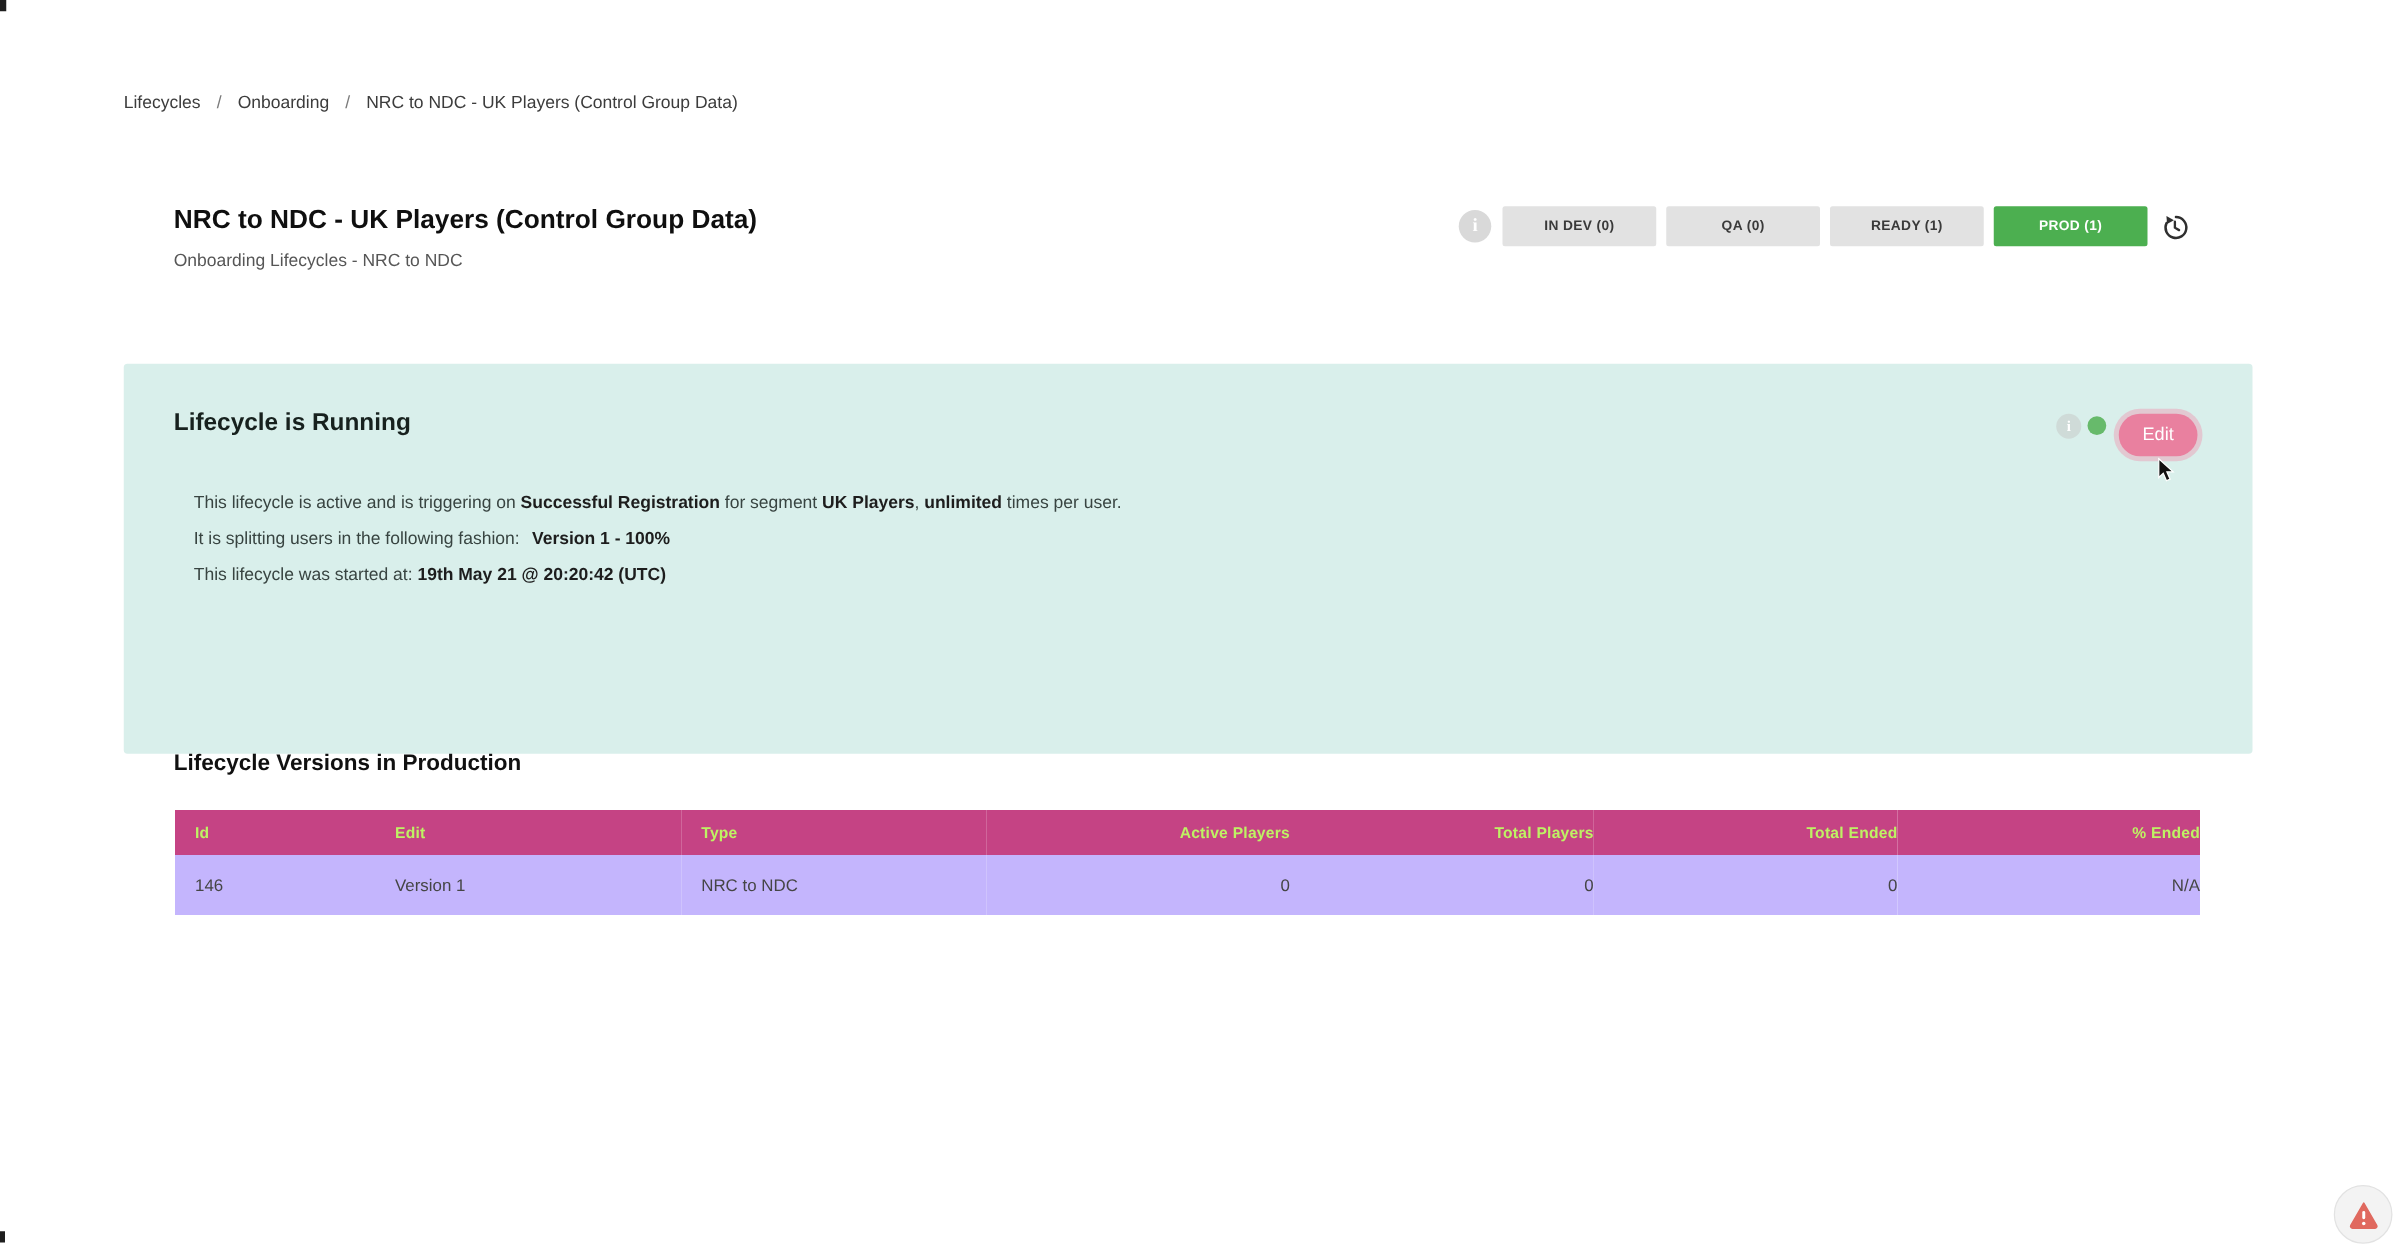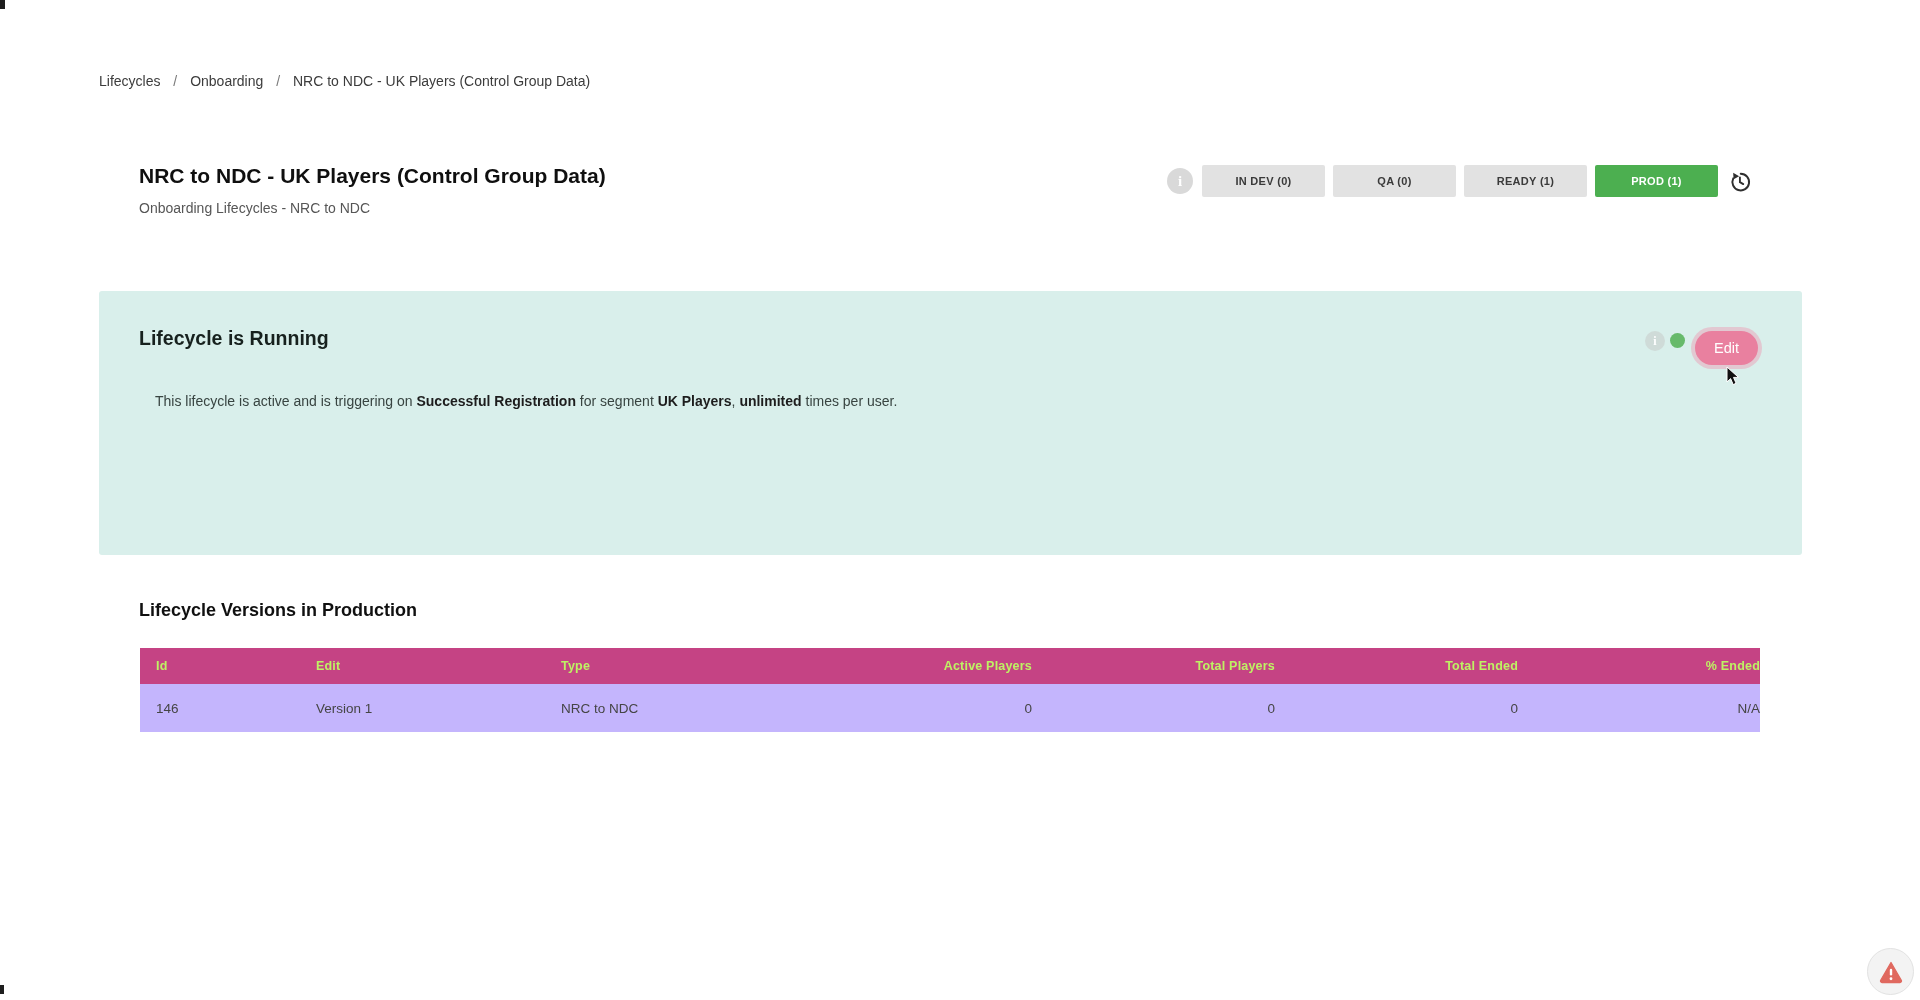--- a/index.html
+++ b/index.html
@@ -38,21 +38,21 @@
     font-family:"Liberation Sans", sans-serif;
     font-size:11px; font-weight:bold; letter-spacing:.3px;
     display:flex; align-items:center; justify-content:center; cursor:pointer;
   }
   .tab.active { background:#4caf50; color:#ffffff; }
 
   .history-btn { position:absolute; left:1727px; top:169px; width:25px; height:25px; cursor:pointer; background:none; border:none; }
 
   
   .status-panel {
-    position:absolute; left:99px; top:291px; width:1703px; height:264px;
+    position:absolute; left:99px; top:291px; width:1703px; height:312px;
     background:#d9efeb; border-radius:3px;
   }
   .panel-heading { position:absolute; left:40px; top:36px; font-size:19.5px; font-weight:bold; color:#17211e; }
   .panel-lines { position:absolute; left:40px; top:100px; font-size:14px; line-height:20px; color:#384441; }
   .panel-lines p { margin:0 0 9px 16px; }
   .panel-lines b { color:#1d1d1d; }
   .gap-b { margin-left:6px; }
 
   .panel-info { position:absolute; left:1546px; top:40px; width:20px; height:20px; font-size:12px; background:#cfdbd8; }
   .green-dot { position:absolute; left:1571px; top:42px; width:15px; height:15px; border-radius:50%; background:#67ba6b; }
@@ -115,20 +115,22 @@
     <path d="M6.6 3.6 L5.6 9.6 L11.4 8.2 Z" fill="#2f2f2f" transform="rotate(-14 6.5 6.5)"></path>
     <path d="M12.4 8 v4.6 l3.2 1.9" fill="none" stroke="#2f2f2f" stroke-width="1.8" stroke-linecap="round"></path>
   </svg>
 </button>
 
 <section class="status-panel">
   <h2 class="panel-heading">Lifecycle is Running</h2>
 
   <div class="panel-lines">
     <p><span>This lifecycle is active and is triggering on </span><b>Successful Registration</b><span> for segment </span><b>UK Players</b><span>, </span><b>unlimited</b><span> times per user.</span></p>
+    <p><span>It is splitting users in the following fashion: </span><b class="gap-b">Version 1 - 100%</b></p>
+    <p><span>This lifecycle was started at: </span><b>19th May 21 @ 20:20:42 (UTC)</b></p>
   </div>
 
   <div class="info-circle panel-info">i</div>
   <div class="green-dot"></div>
   <button class="edit-btn">Edit</button>
 </section>
 
 <svg class="cursor" viewBox="0 0 15 21">
   <path d="M1 1 L1 16 L4.6 12.6 L7.2 18.6 L10.1 17.3 L7.5 11.4 L12.5 11.4 Z" fill="#111111" stroke="#ffffff" stroke-width="1"></path>
 </svg>

